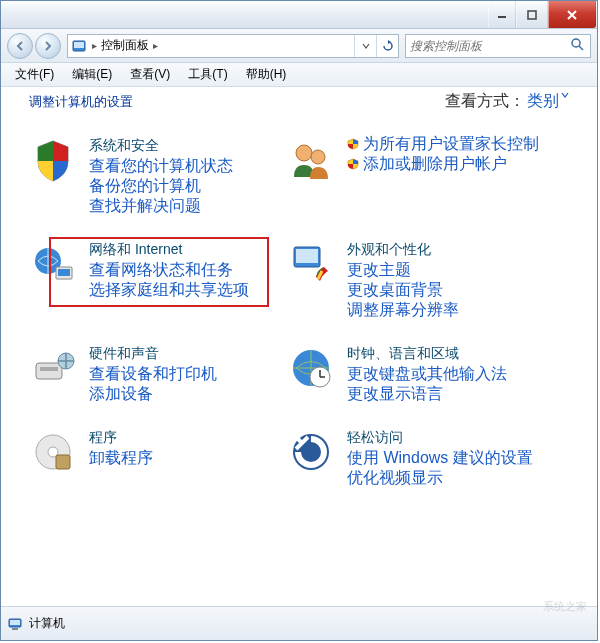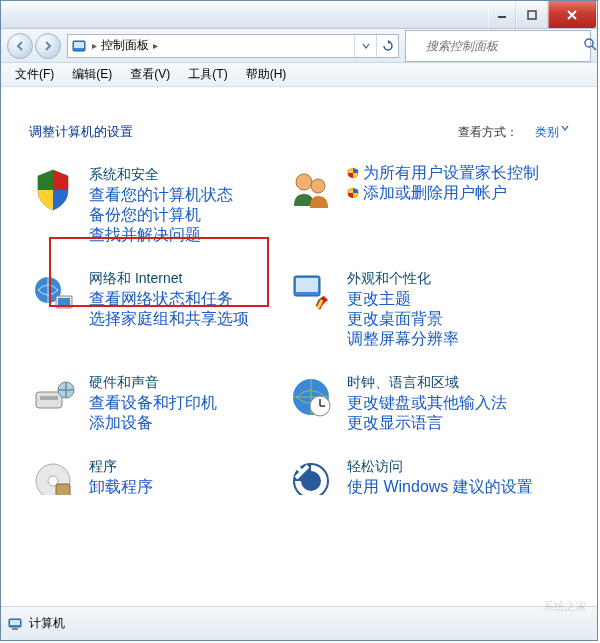--- a/index.html
+++ b/index.html
@@ -13,31 +13,31 @@
 .win-close svg, .win-btn svg { pointer-events: none; }
 
 .navbar { height: 34px; background: linear-gradient(#f4f7fb, #e4ebf3); display: flex; align-items: center; padding: 0 6px; gap: 6px; border-bottom: 1px solid #c9d6e4; }
 .nav-arrows { display: flex; gap: 2px; }
 .nav-circle { width: 26px; height: 26px; border-radius: 50%; background: radial-gradient(circle at 35% 30%, #fafdff, #d2e1ef 60%, #b7cadd); border: 1px solid #9fb5cb; display: flex; align-items: center; justify-content: center; }
 .addr-wrap { flex: 1; height: 24px; background: #fff; border: 1px solid #a8b8c9; display: flex; align-items: center; }
 .addr-icon { width: 22px; display: flex; justify-content: center; }
 .addr-crumb { display: flex; align-items: center; gap: 4px; color: #000; padding: 0 2px; }
 .addr-sep { color: #555; font-size: 10px; }
 .addr-btn { width: 22px; height: 22px; display: flex; align-items: center; justify-content: center; border-left: 1px solid #d0dae5; }
-.search-wrap { width: 186px; height: 32px; background: #fff; border: 1px solid #a8b8c9; display: flex; align-items: center; padding: 0 20px; }
+.search-wrap { width: 186px; height: 24px; background: #fff; border: 1px solid #a8b8c9; display: flex; align-items: center; padding: 0 4px; }
 .search-wrap input { border: none; outline: none; flex: 1; font-size: 12px; color: #666; font-style: italic; }
 .search-icon { width: 16px; color: #3a6ea5; }
 
 .menubar { height: 24px; background: linear-gradient(#f7fafc, #eaf0f7); border-bottom: 1px solid #d4dde8; display: flex; align-items: center; padding: 0 6px; gap: 2px; }
 .menu-item { padding: 2px 8px; cursor: default; }
 
-.content { padding: 36px 18px 10px 28px; height: 408px; overflow: hidden; }
+.content { padding: 4px 18px 10px 28px; height: 408px; overflow: hidden; }
 .content-head { display: flex; align-items: center; justify-content: space-between; margin-bottom: 24px; padding-right: 10px; }
 .page-title { font-size: 13px; color: #003399; }
-.viewby { display: flex; align-items: center; gap: 17px; font-size: 12px; color: #333; }
+.viewby { display: flex; align-items: center; gap: 2px; font-size: 16px; color: #333; }
 .viewby .link { color: #1a5bc4; display: flex; gap: 2px; }
 
 .categories { display: flex; flex-wrap: wrap; gap: 0; }
 .cat { width: 258px; display: flex; gap: 12px; margin-bottom: 26px; position: relative; }
 .cat-icon { width: 48px; height: 48px; flex-shrink: 0; display: flex; align-items: center; justify-content: center; }
 .cat-body { display: flex; flex-direction: column; gap: 4px; }
 .cat-title { color: #0c4a6e; font-size: 14px; line-height: 18px; }
 .cat-link { color: #1a5bc4; font-size: 16px; line-height: 16px; display: flex; align-items: center; gap: 4px; }
 .shield { width: 12px; height: 12px; flex-shrink: 0; }
 

